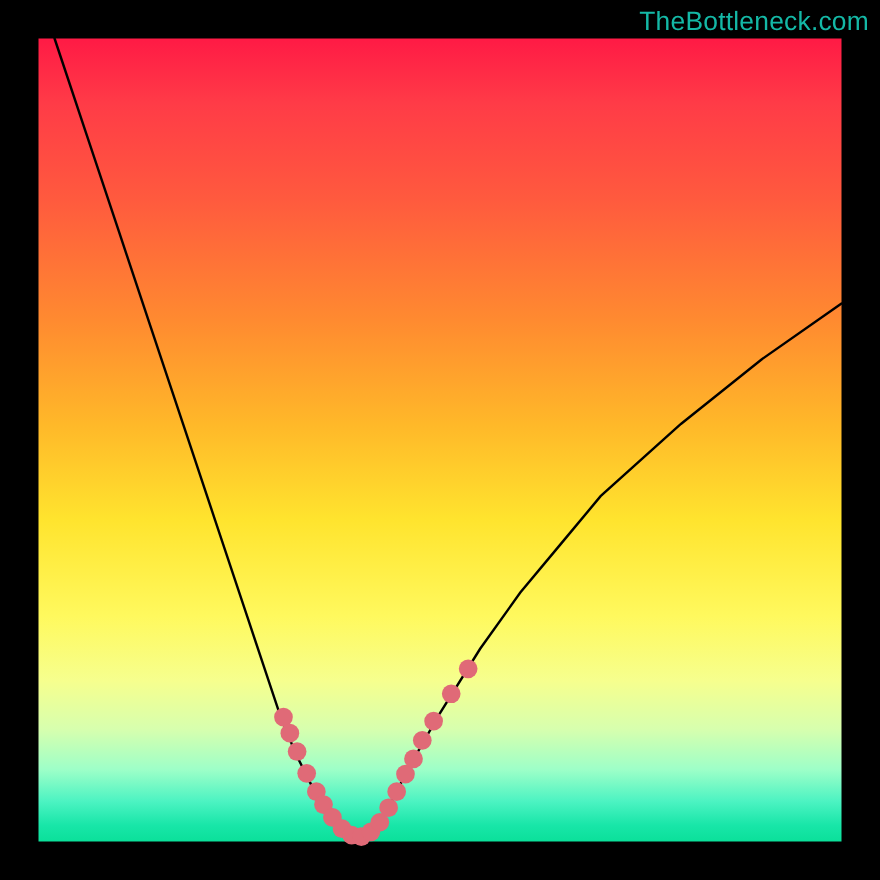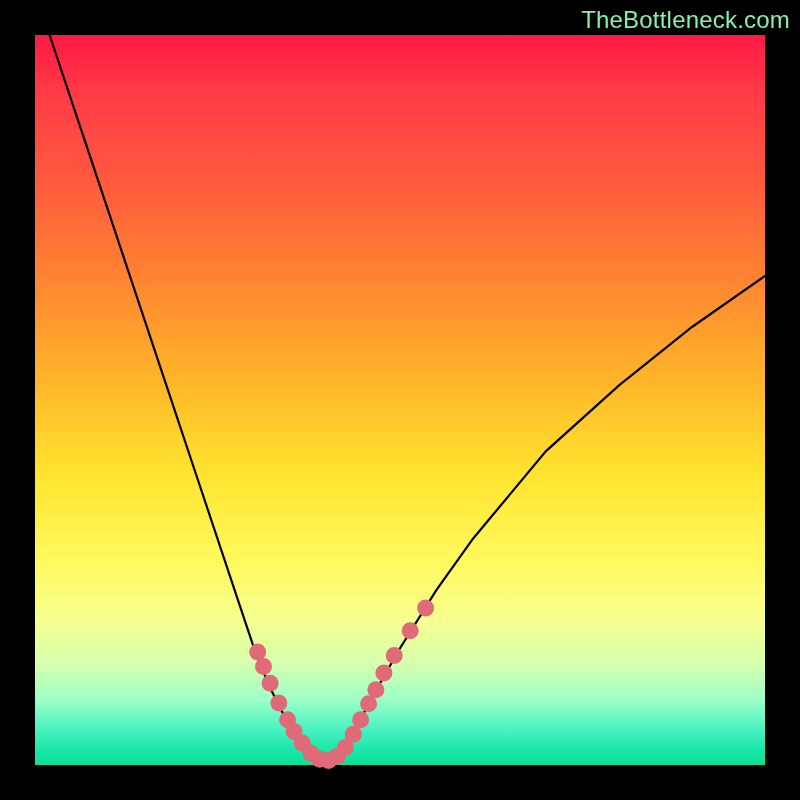--- a/index.html
+++ b/index.html
@@ -40,21 +40,21 @@
       #9effc8 91%,
       #4cf3c2 95%,
       #18e6a8 98%,
       #0be09a 100%
     );
   }
   .watermark {
     position: absolute;
     top: 6px;
     right: 10px;
-    color: #86efac;
+    color: #14b8a6;
     font-size: 24px;
     font-weight: 500;
     letter-spacing: 0.2px;
     user-select: none;
   }
   svg.curve {
     position: absolute;
     left: 35px;
     top: 35px;
     width: 730px;

